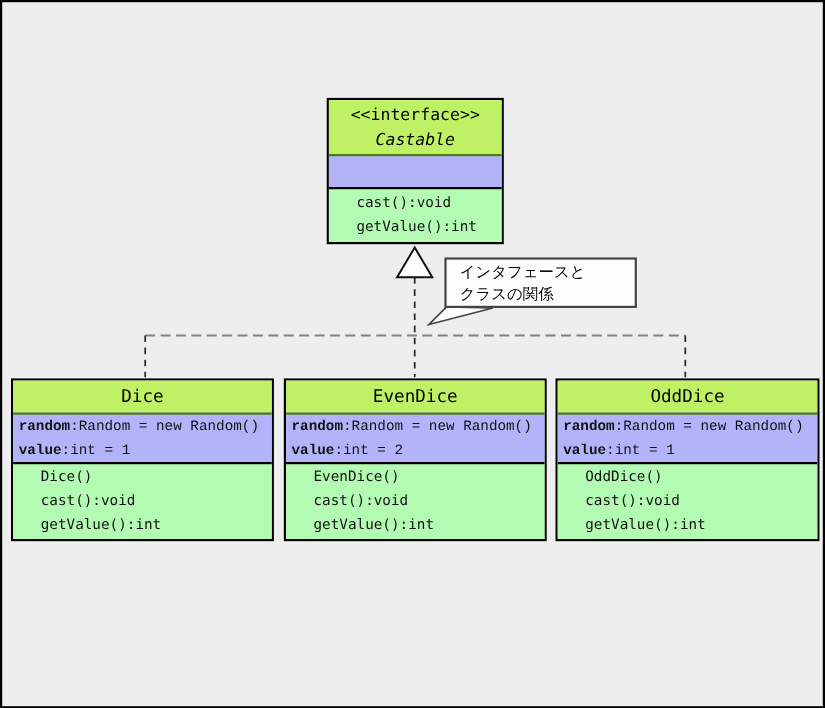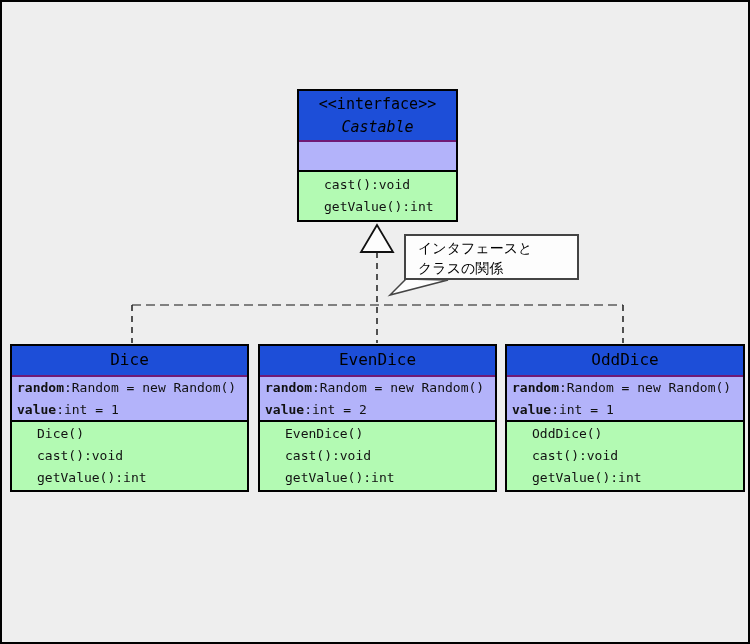--- a/index.html
+++ b/index.html
@@ -18,25 +18,25 @@
   }
   .uml-box {
     position: absolute;
     border: 2px solid #000;
     box-sizing: border-box;
     z-index: 2;
     background: #fff;
   }
   .sec { box-sizing: border-box; overflow: hidden; }
   .sec-name {
-    background: #1d4ed8;
+    background: #bef264;
     text-align: center;
     font-size: 16px;
   }
-  .sec-attrs { background: #B3B3FA; border-top: 2px solid #701a75; }
+  .sec-attrs { background: #B3B3FA; border-top: 2px solid #4d7c0f; font-family: Liberation Mono, monospace; }
   .sec-methods { background: #B3FAB3; border-top: 2px solid #000; padding-left: 20px; }
   .sec-attrs .line, .sec-methods .line {
     font-size: 13px; line-height: 22px;
     padding: 0 5px; white-space: nowrap; color: #111;
   }
   .sec-attrs .line .b { font-weight: bold; }
   
   .iface .sec-name { height: 49px; line-height: 23px; padding-top: 2px; font-size: 15px; }
   .iface .sec-attrs { height: 30px; }
   .iface .sec-methods { height: 50px; padding-top: 2px; }

